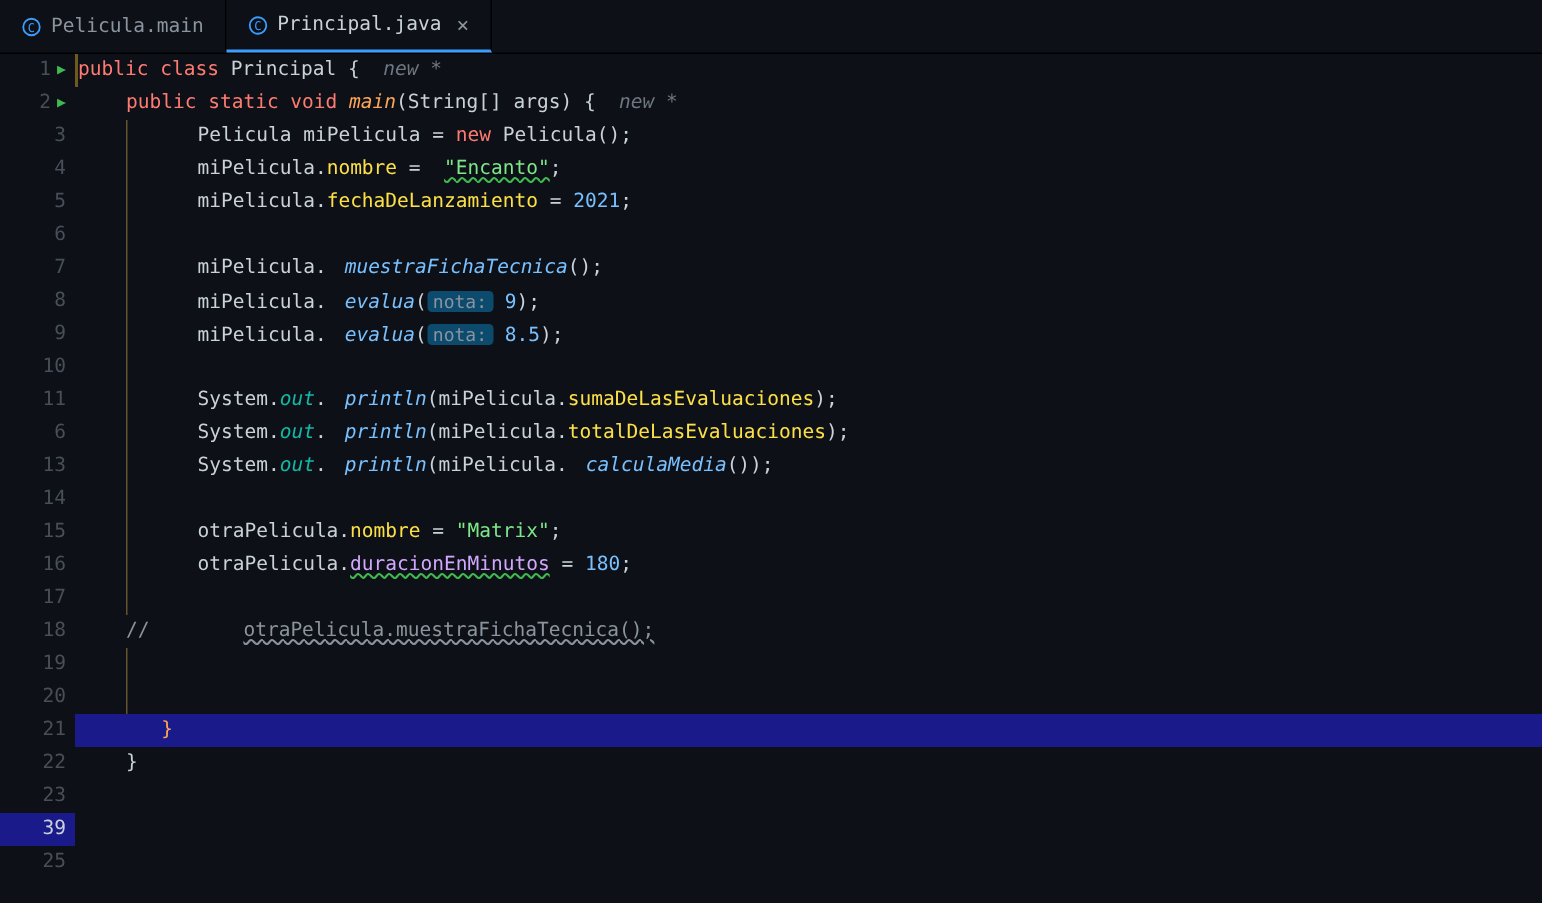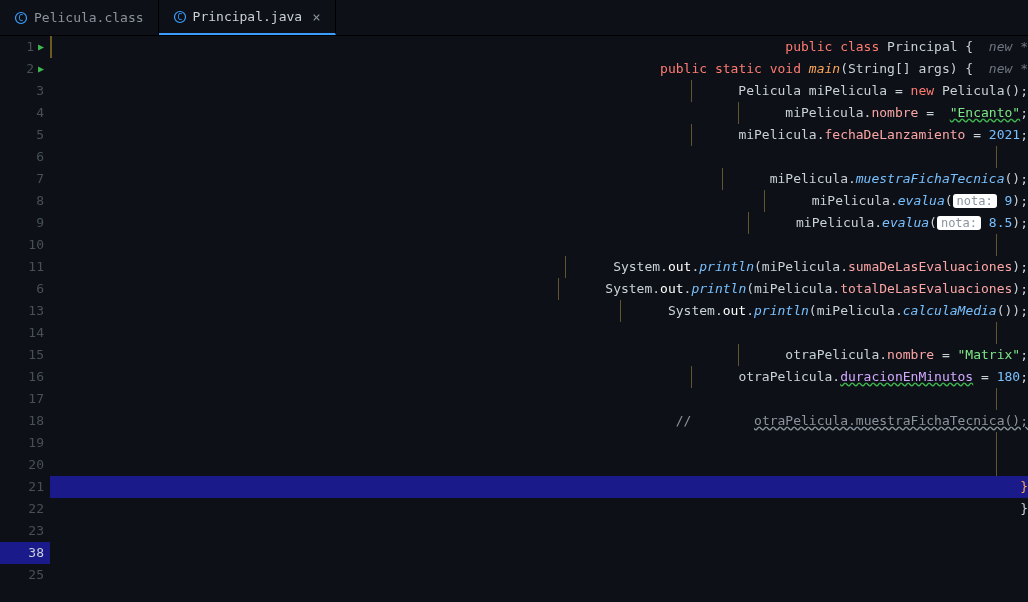--- a/index.html
+++ b/index.html
@@ -72,21 +72,20 @@
   font-size: 10px;
 }
 .gutter-line.current {
   color: #c9d1d9;
   background: #1a1a8a;
 }
 .code {
   flex: 1;
   padding-left: 0;
   position: relative;
-  text-align: right;
 }
 .code-line {
   height: 22px;
   line-height: 22px;
   white-space: pre;
   padding-left: 2px;
 }
 .code-line.current {
   background: #1a1a8a;
 }
@@ -100,30 +99,30 @@
 .guide.method {
   border-left: 1px solid #61542f;
 }
 .guide.first { border: none; }
 
 
 .kw { color: #ff7b72; }
 .type { color: #c9d1d9; }
 .method-name { color: #ffa657; font-style: italic; }
 .var { color: #c9d1d9; }
-.field { color: #fca5a5; }
-.static-field { color: #ffffff; }
-.call { color: #79c0ff; font-style: italic; }
+.field { color: #fde047; }
+.static-field { color: #14b8a6; font-style: italic; }
+.call { color: #79c0ff; font-style: italic; margin-left: 12px; }
 .str { color: #7ee787; }
 .str-warn { color: #7ee787; text-decoration: underline wavy #3fb950; }
 .num { color: #79c0ff; }
 .punct { color: #c9d1d9; }
 .comment { color: #8b949e; }
 .comment-underline { color: #8b949e; text-decoration: underline wavy #8b949e; }
-.hint { background: #ffffff; color: #8b949e; padding: 0 4px; border-radius: 3px; font-size: 12px; }
+.hint { background: #0c4a6e; color: #8b949e; padding: 0 4px; border-radius: 3px; font-size: 12px; }
 .inlay { color: #6e7681; font-style: italic; }
 .highlight-var { background: #6e5a1f; color: #c9d1d9; padding: 0 1px; }
 .field-warn { color: #d2a8ff; text-decoration: underline wavy #3fb950; }
 
 .left-border {
   position: absolute;
   left: 0;
   top: 0;
   width: 2px;
   height: 22px;
@@ -134,21 +133,21 @@
 <body>
 
 <div class="tabs">
   <div class="tab">
     <span class="tab-icon">
       <svg width="14" height="14" viewBox="0 0 14 14">
           <circle cx="7" cy="7" r="5.5" fill="none" stroke="#3b9eff" stroke-width="1.2"></circle>
           <text x="7" y="10" text-anchor="middle" font-size="8" fill="#3b9eff">C</text>
         </svg>
     </span>
-    <span>Pelicula.class</span>
+    <span>Pelicula.main</span>
   </div>
   <div class="tab active">
     <span class="tab-icon">
       <svg width="14" height="14" viewBox="0 0 14 14">
           <circle cx="7" cy="7" r="5.5" fill="none" stroke="#3b9eff" stroke-width="1.2"></circle>
           <text x="7" y="10" text-anchor="middle" font-size="8" fill="#3b9eff">C</text>
         </svg>
     </span>
     <span>Principal.java</span>
     <span class="tab-close">×</span>
@@ -179,21 +178,21 @@
     <div class="gutter-line">14</div>
     <div class="gutter-line">15</div>
     <div class="gutter-line">16</div>
     <div class="gutter-line">17</div>
     <div class="gutter-line">18</div>
     <div class="gutter-line">19</div>
     <div class="gutter-line">20</div>
     <div class="gutter-line">21</div>
     <div class="gutter-line">22</div>
     <div class="gutter-line">23</div>
-    <div class="gutter-line current">38</div>
+    <div class="gutter-line current">39</div>
     <div class="gutter-line">25</div>
   </div>
 
   <div class="code">
     <div class="code-line" style="position:relative"><span class="left-border"></span><span class="kw">public class </span><span class="type">Principal</span><span class="punct"> {</span><span class="inlay">  new *</span></div>
     <div class="code-line"><span class="guide first"> </span><span class="kw">public static </span><span class="kw">void </span><span class="method-name">main</span><span class="punct">(String[] args)</span><span class="punct"> {</span><span class="inlay">  new *</span></div>
     <div class="code-line"><span class="guide first"> </span><span class="guide method"> </span>  <span class="type">Pelicula </span><span class="var">miPelicula</span><span class="punct"> = </span><span class="kw">new </span><span class="type">Pelicula</span><span class="punct">();</span></div>
     <div class="code-line"><span class="guide first"> </span><span class="guide method"> </span>  <span class="var">miPelicula</span><span class="punct">.</span><span class="field">nombre</span><span class="punct"> =  </span><span class="str-warn">"Encanto"</span><span class="punct">;</span></div>
     <div class="code-line"><span class="guide first"> </span><span class="guide method"> </span>  <span class="var">miPelicula</span><span class="punct">.</span><span class="field">fechaDeLanzamiento</span><span class="punct"> = </span><span class="num">2021</span><span class="punct">;</span></div>
     <div class="code-line"><span class="guide first"> </span><span class="guide method"> </span></div>

